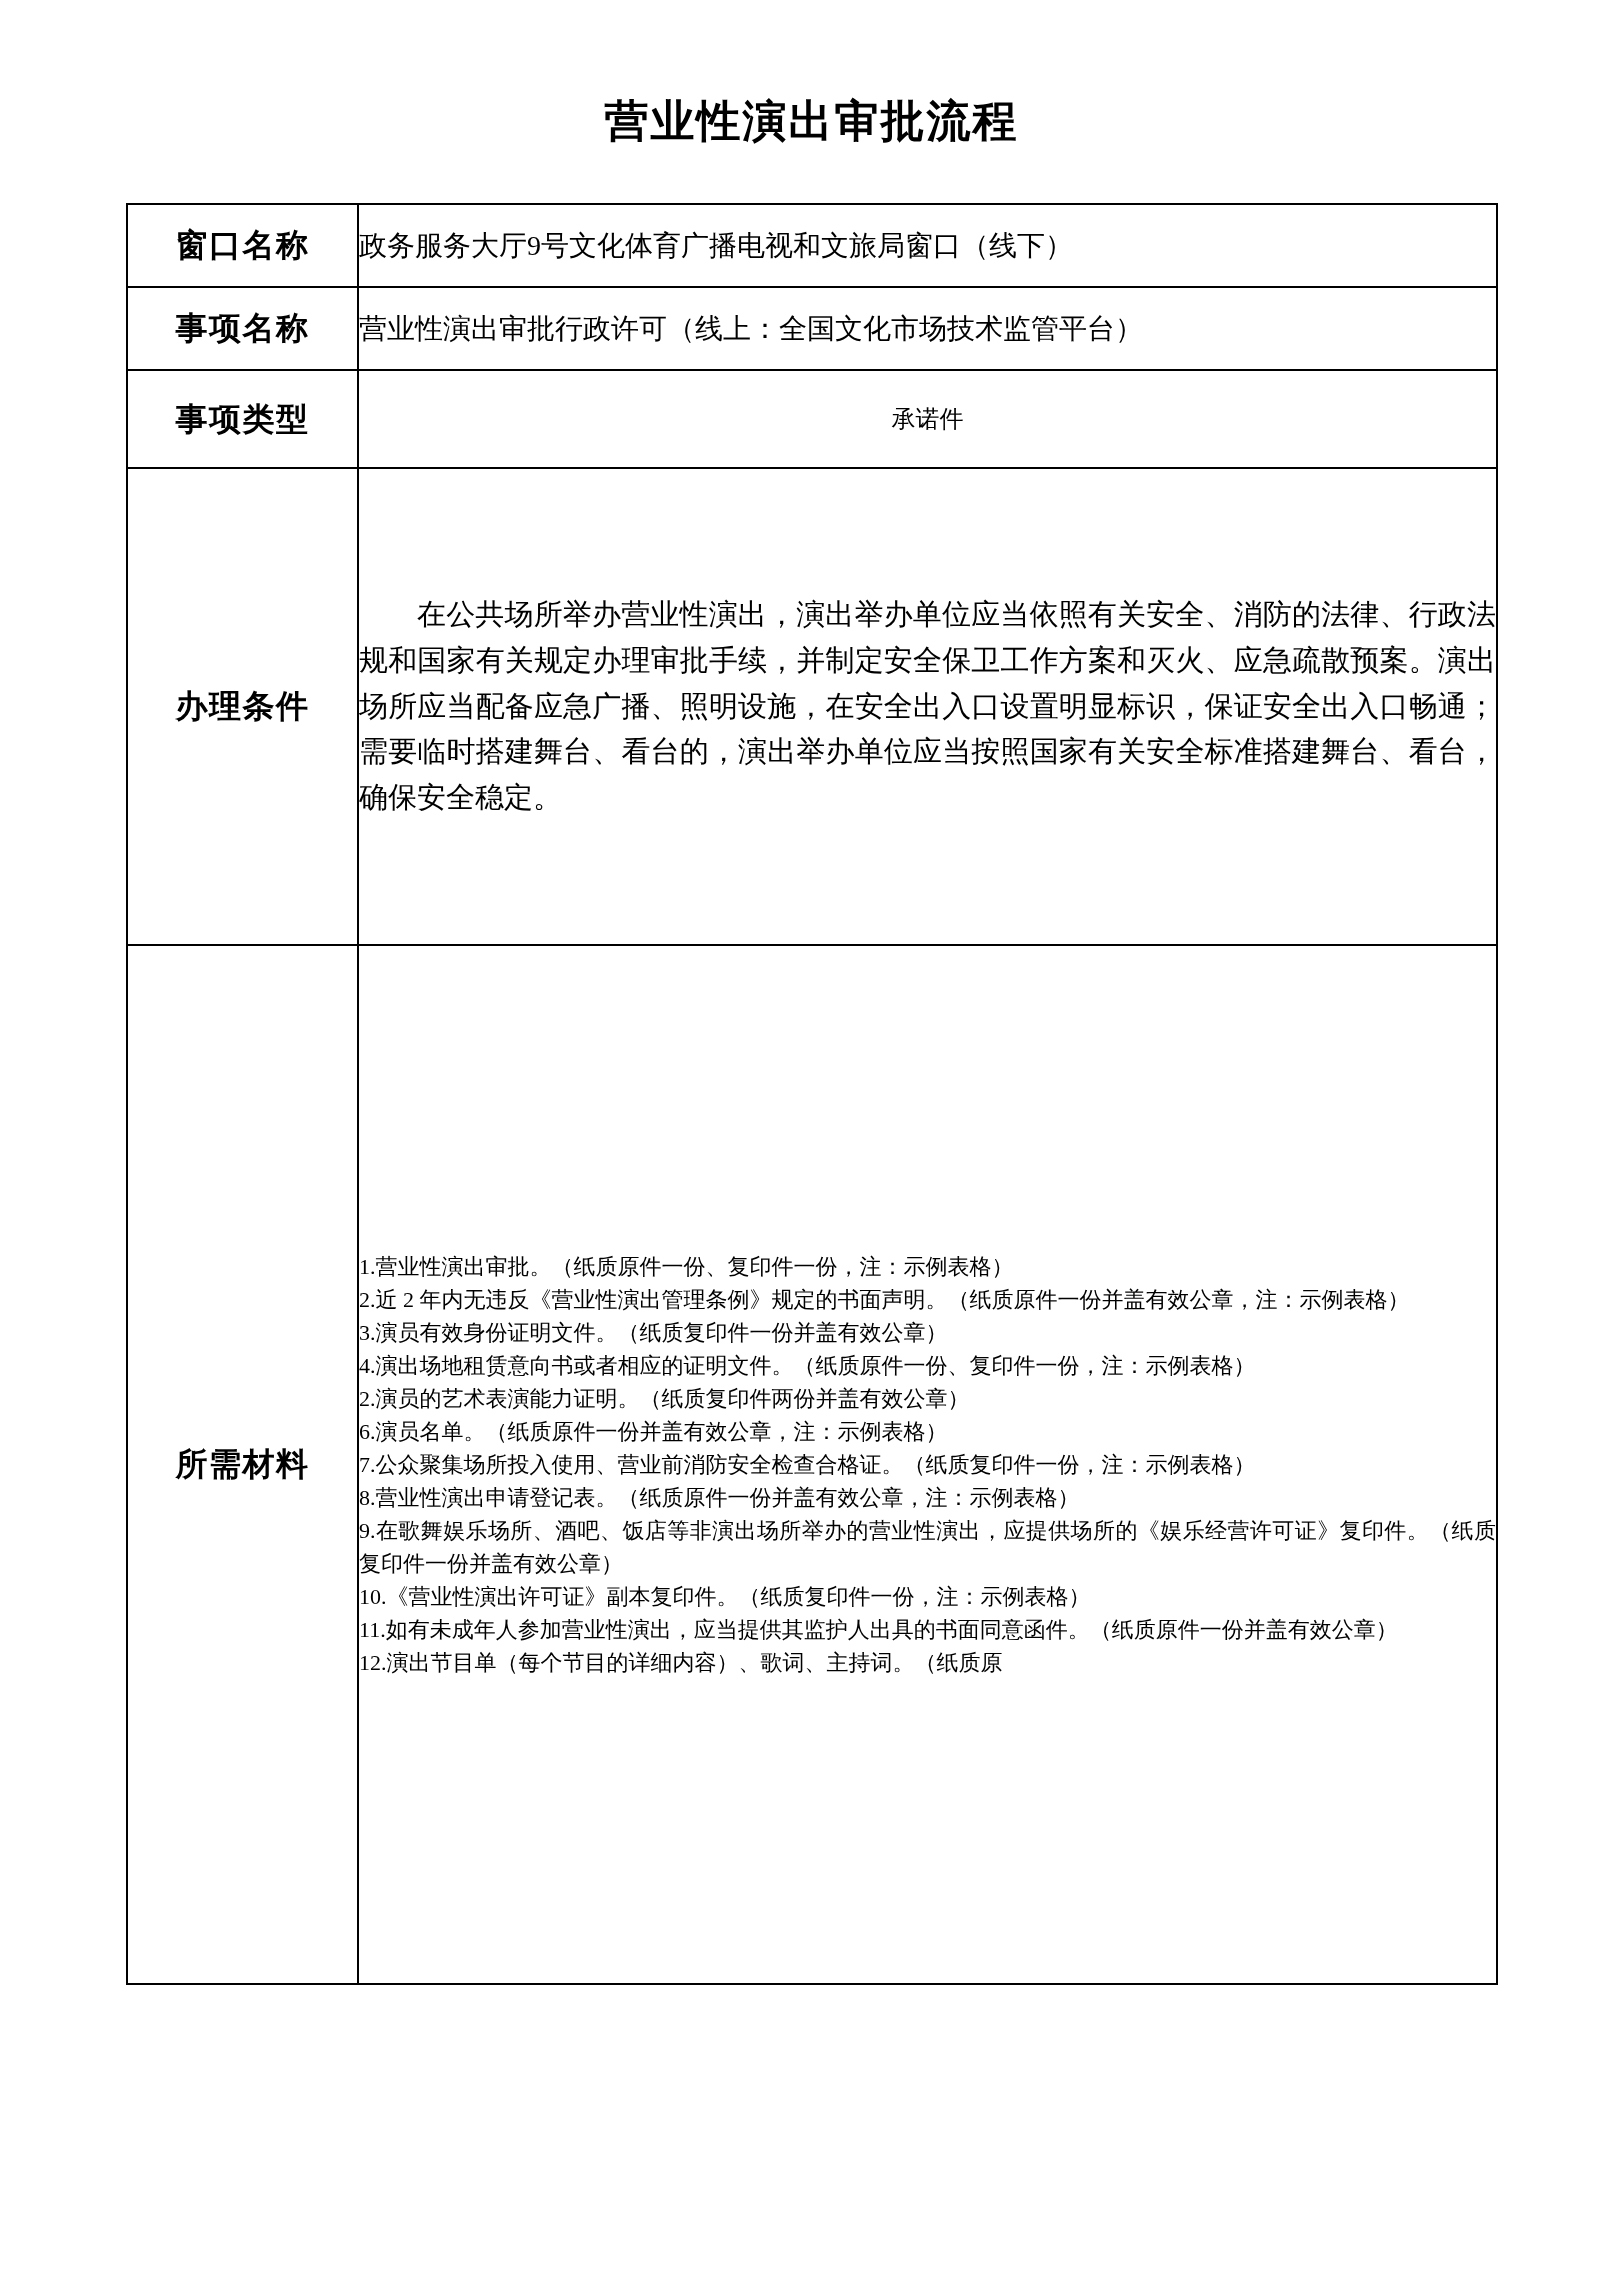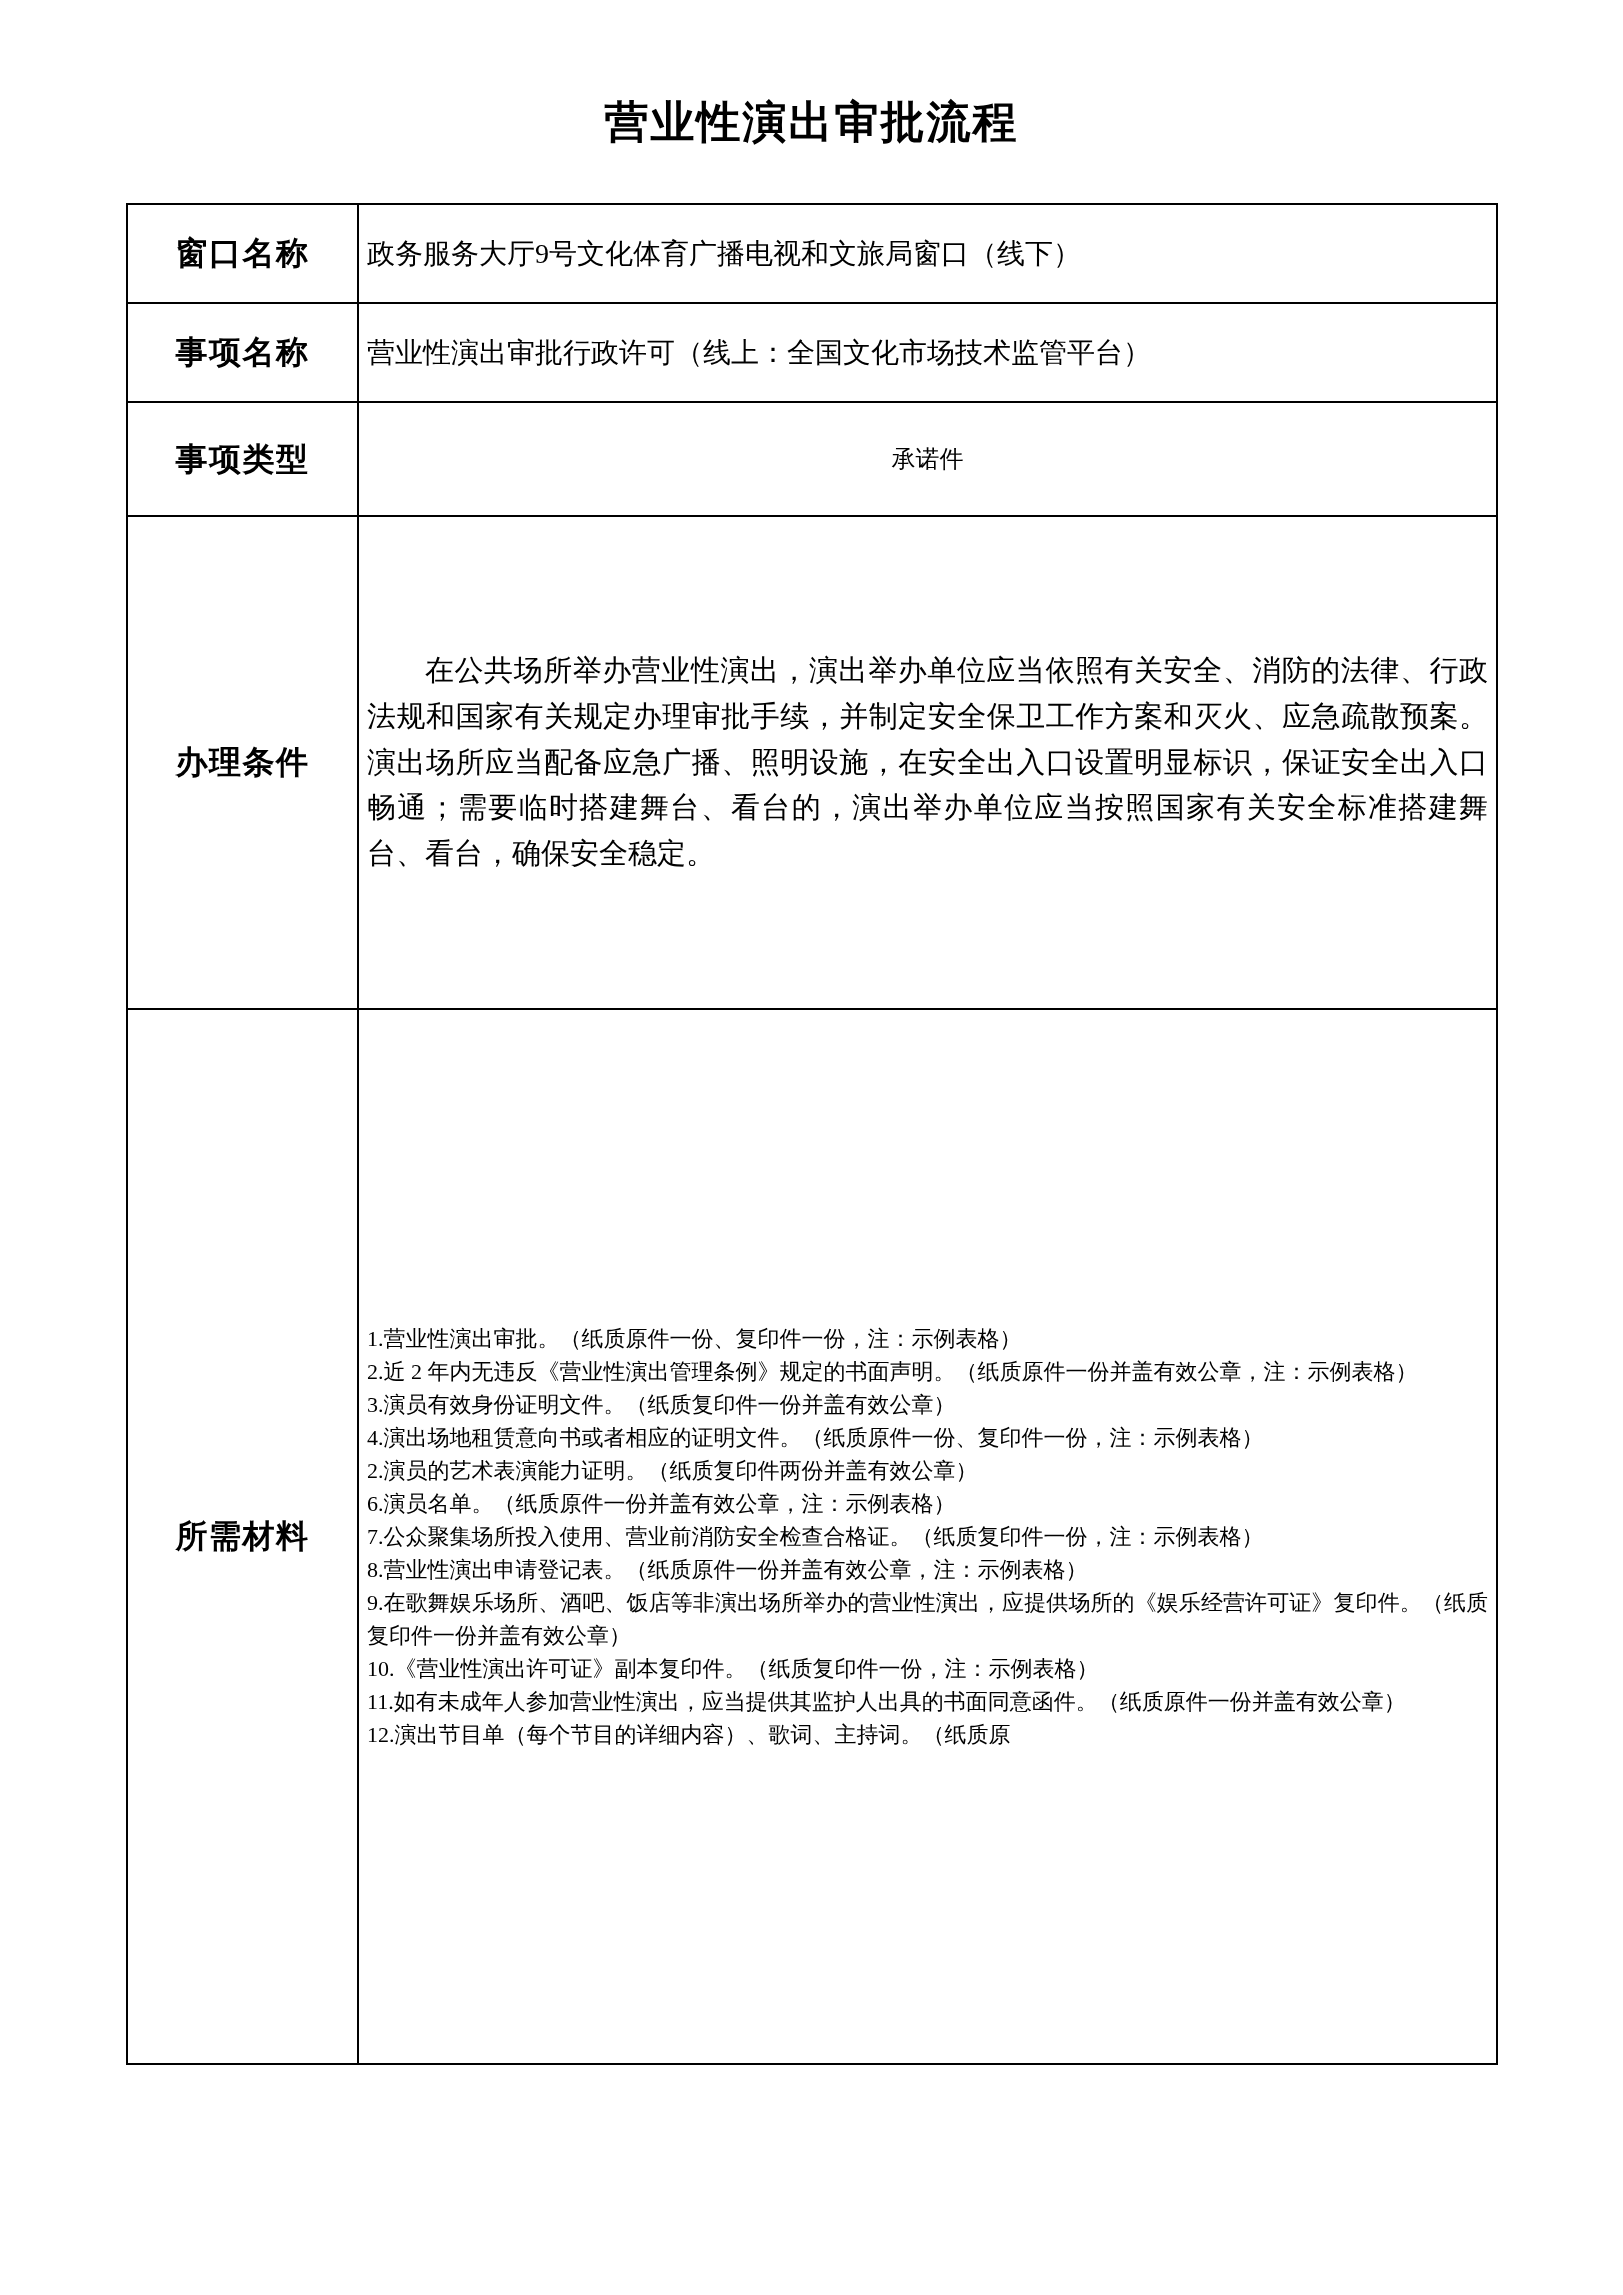--- a/index.html
+++ b/index.html
@@ -23,41 +23,41 @@
     background: #ffffff;
   }
 
   
   .doc-title {
     position: absolute;
     left: 0;
     top: 100px;
     width: 1623px;
     text-align: center;
-    font-family: Liberation Sans, sans-serif;
+    font-family: Liberation Serif, serif;
     font-weight: 700;
     font-size: 44px;
     letter-spacing: 2px;
     line-height: 1.0;
     white-space: nowrap;
   }
 
   
   .form-table {
     position: absolute;
     left: 126px;
     top: 203px;
     width: 1370px;
     border-collapse: collapse;
     table-layout: fixed;
   }
   .form-table td {
     border: 2.6px solid #000000;
     vertical-align: middle;
-    padding: 8px;
+    padding: 0;
   }
 
   col.c-label { width: 231px; }
   col.c-value { width: 1139px; }
 
   .cell-label {
     text-align: center;
     font-family: "Liberation Sans", "DejaVu Sans", sans-serif;
     font-weight: 700;
     font-size: 32px;

